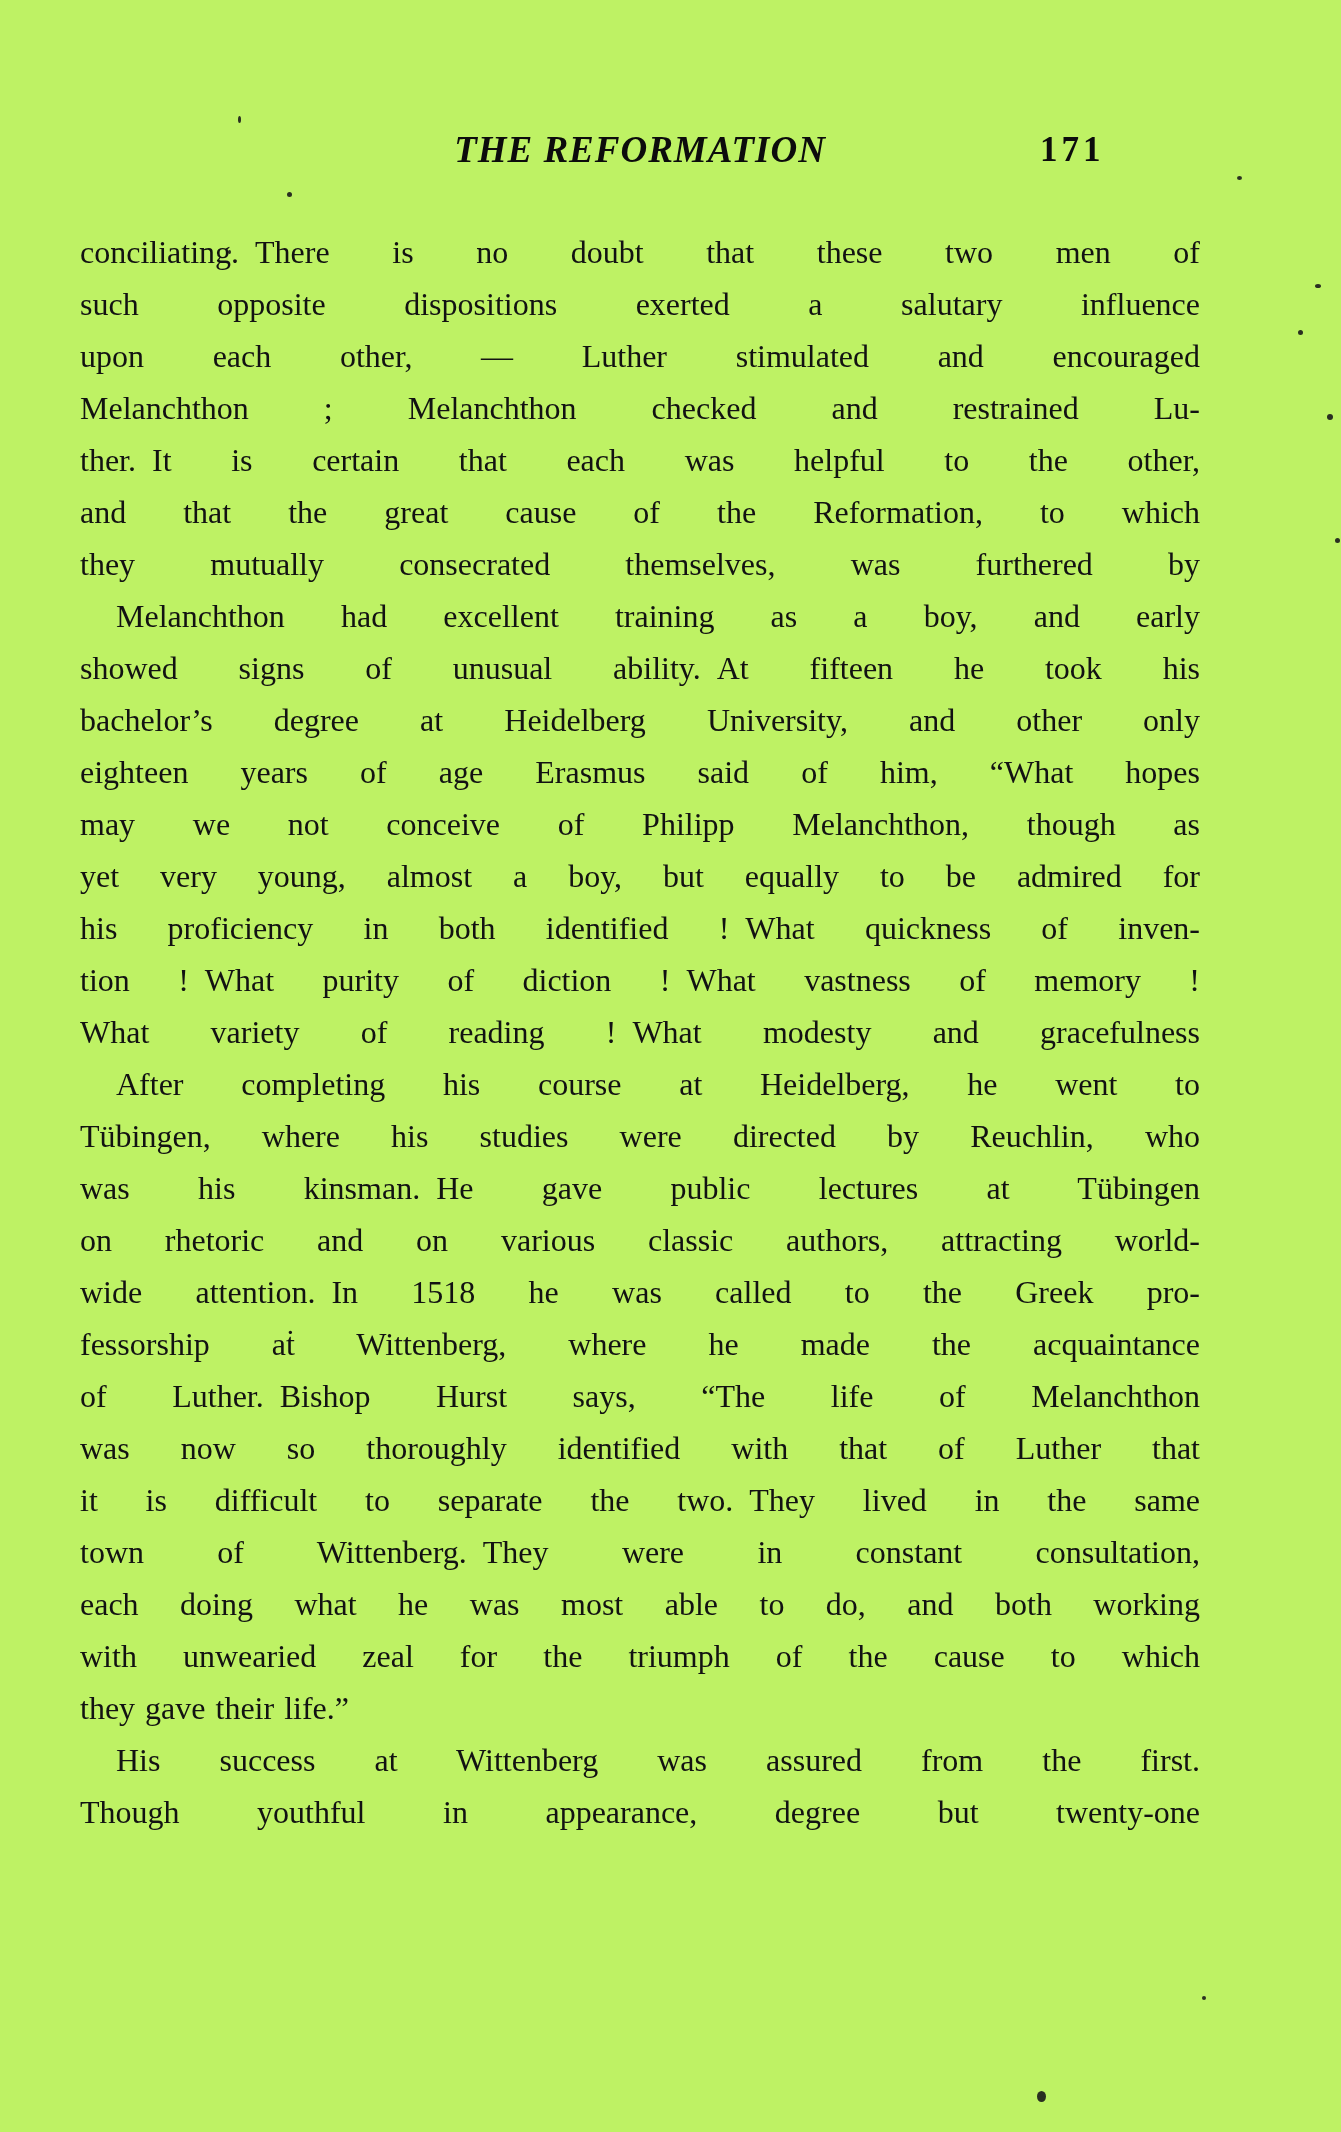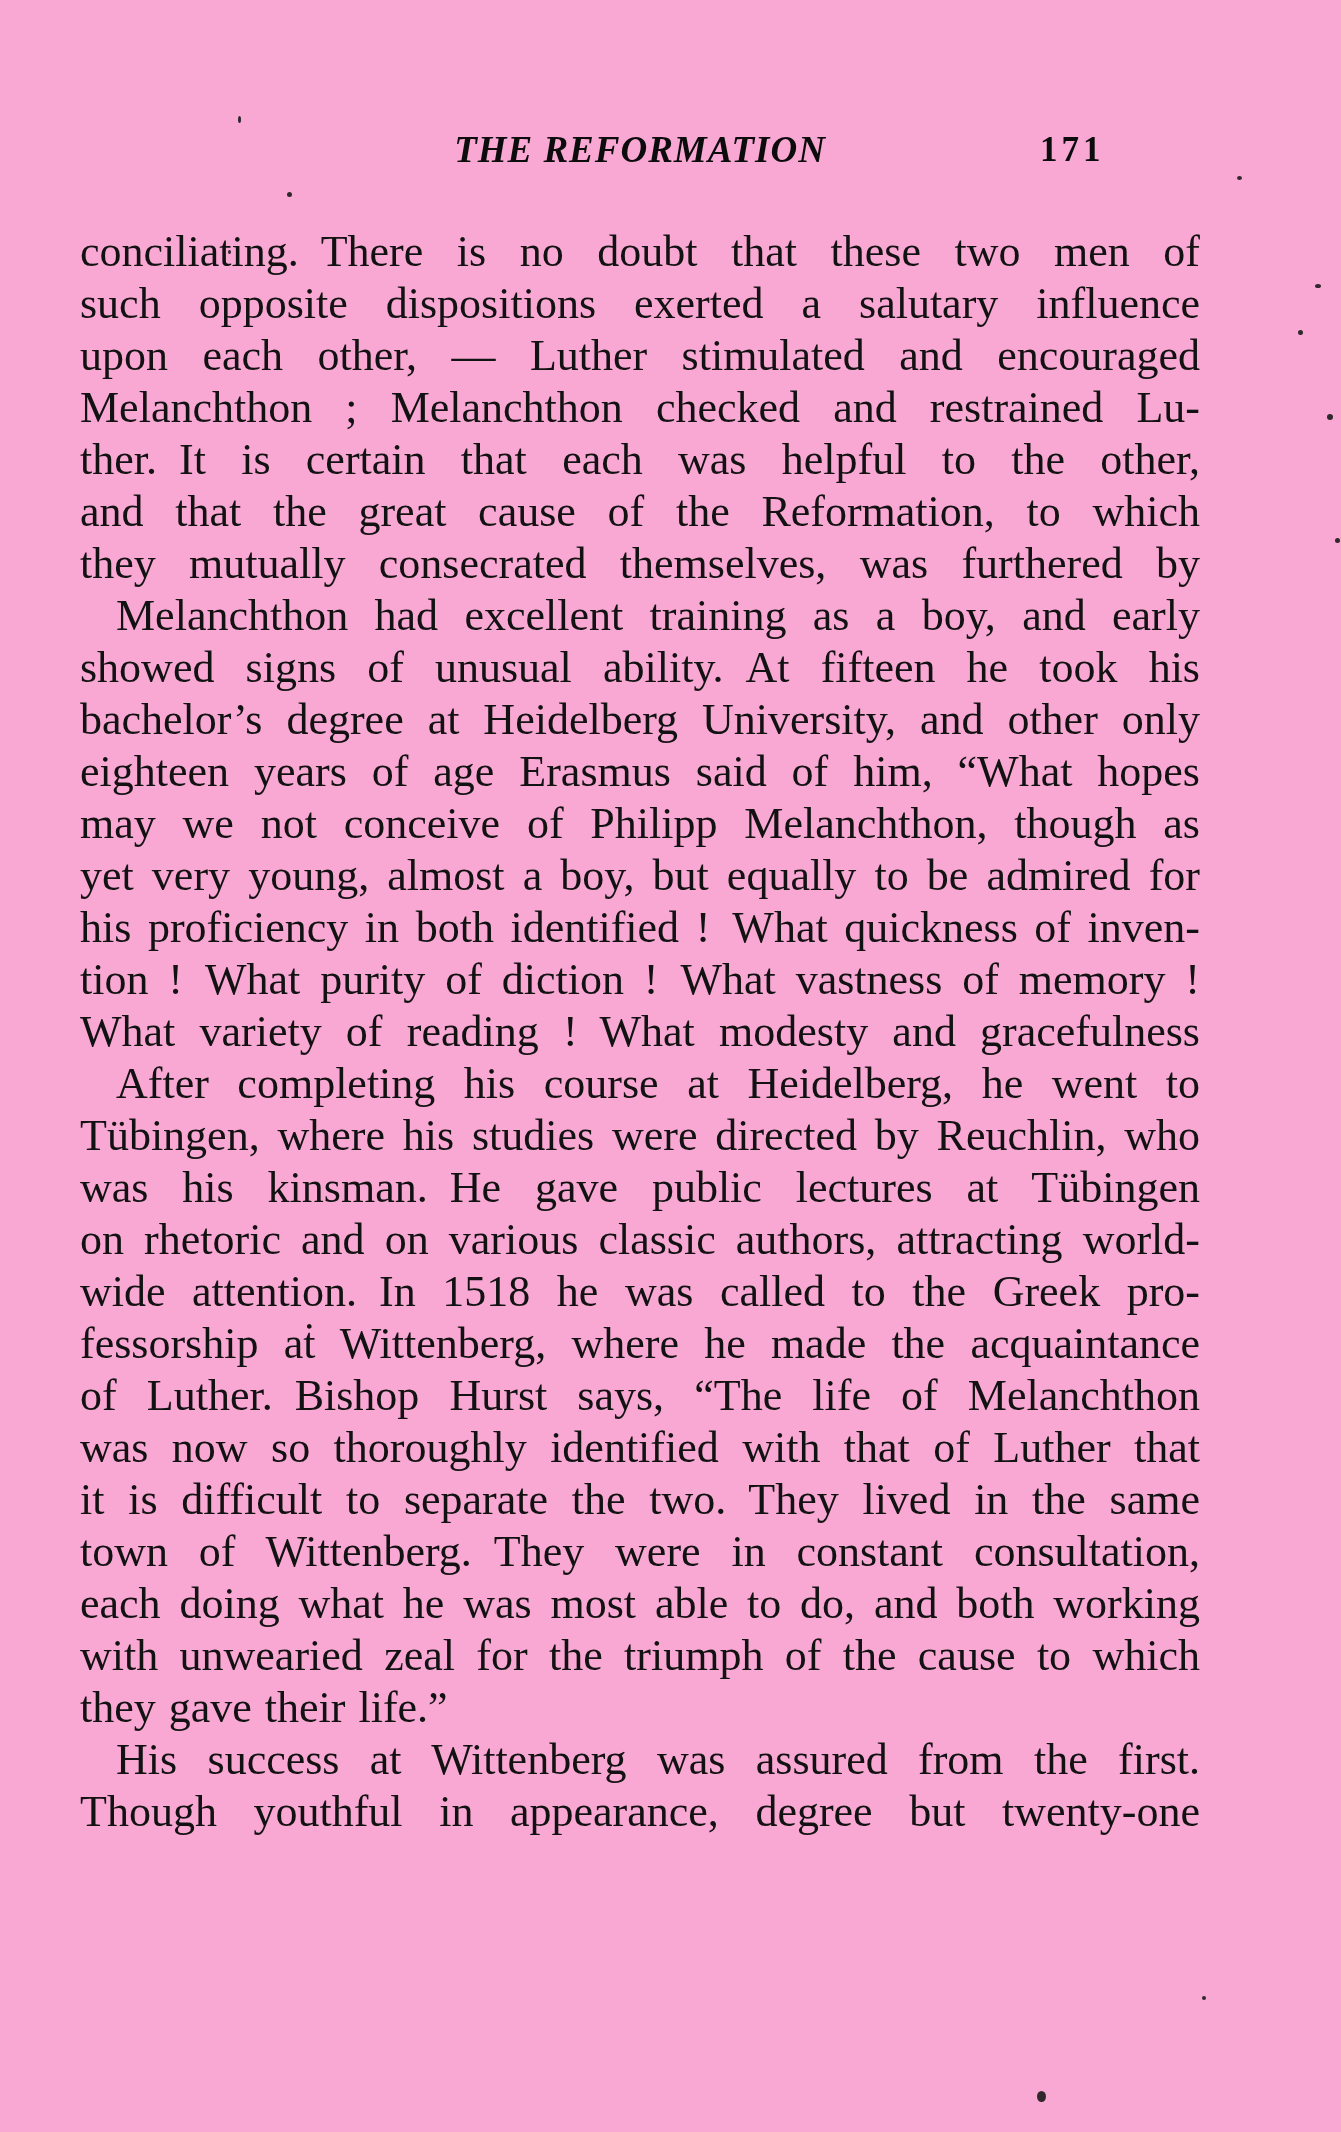--- a/index.html
+++ b/index.html
@@ -1,19 +1,19 @@
 <!DOCTYPE html>
 <html><head>
 <meta charset="utf-8">
 <style>
   html,body{margin:0;padding:0;background:#e8e8e8;}
   .page{
     position:relative;
     width:1341px;height:2132px;
-    background:#f9a8d4;
+    background:#bef264;
     overflow:hidden;
     font-family:"Liberation Serif","DejaVu Serif",serif;
     color:#101010;
   }
   .running-head{
     position:absolute;
     top:128px;left:80px;width:1120px;
     text-align:center;
     font-style:italic;
     font-weight:700;
@@ -27,21 +27,21 @@
     text-align:left;
     font-size:35px;
     font-weight:600;
     letter-spacing:4px;
     font-variant-numeric:oldstyle-nums;
     color:#0c0c0c;
   }
   .body-text{
     position:absolute;
     top:226px;left:80px;width:1120px;
-    font-size:44px;
+    font-size:32px;
     line-height:52px;
     color:#121212;
   }
   .line{
     height:52px;
     overflow:hidden;
     text-align:justify;
     text-align-last:justify;
     text-justify:inter-word;
     word-spacing:2px;

